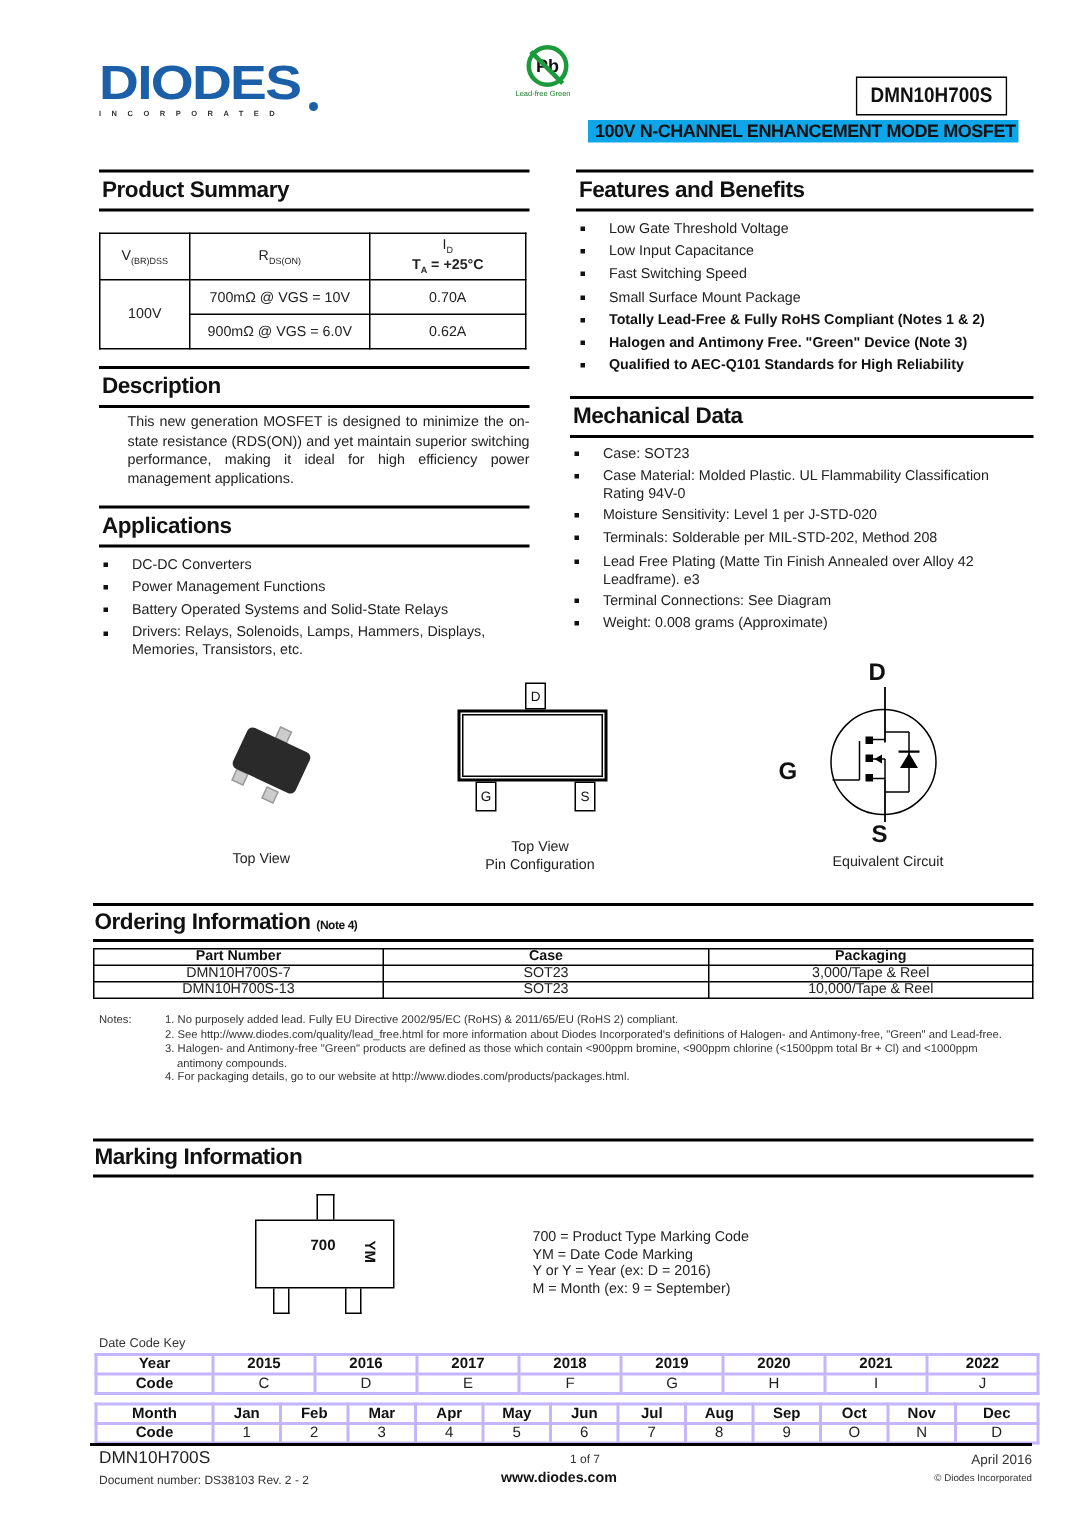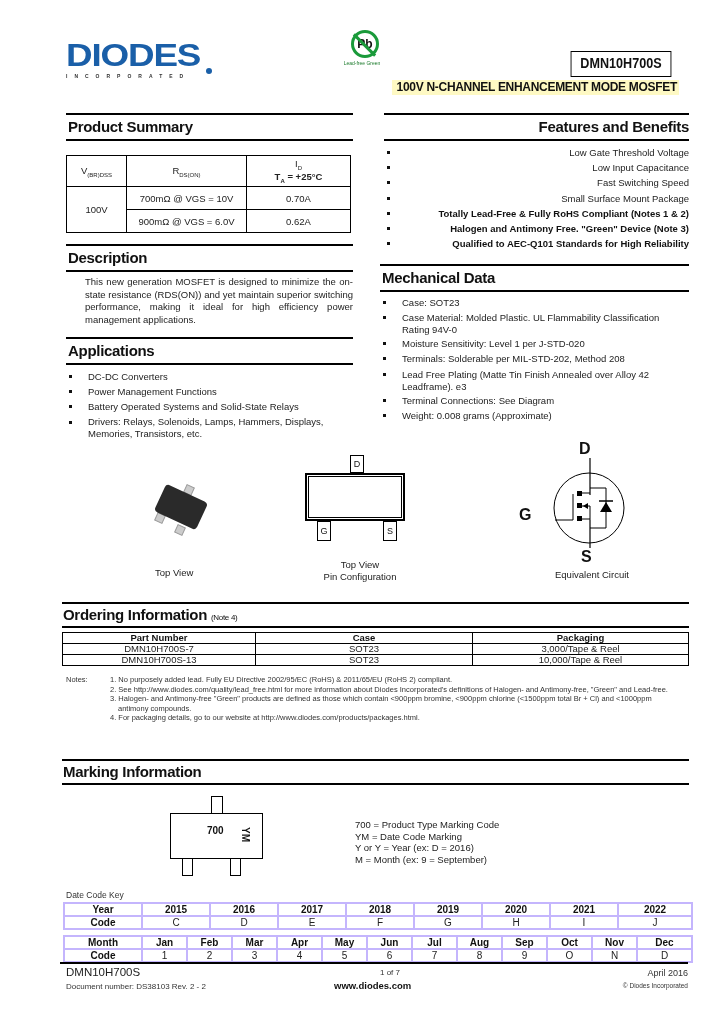--- a/index.html
+++ b/index.html
@@ -7,21 +7,21 @@
   .abs { position: absolute; }
   .logo { left: 66px; top: 40px; width: 150px; height: 40px; }
   .logo-main { font-family: "Liberation Sans", sans-serif; font-weight: 700; font-size: 32px; color: #1a5fa8; letter-spacing: -1px; line-height: 30px; transform: scaleX(1.15); transform-origin: left; }
   .logo-sub { font-size: 5px; letter-spacing: 7px; color: #333; margin-top: 3px; font-weight: 700; }
   .logo-reg { position: absolute; right: 4px; top: 28px; width: 6px; height: 6px; border-radius: 50%; background: #1a5fa8; }
   .pb { left: 345px; top: 30px; width: 40px; text-align: center; }
   .pb-circle { width: 28px; height: 28px; border-radius: 50%; border: 3px solid #1a9a3a; margin: 0 auto; position: relative; font-weight: 700; font-size: 12px; line-height: 22px; color: #111; }
   .pb-circle::after { content: ""; position: absolute; left: 9px; top: -3px; width: 3px; height: 30px; background: #1a9a3a; transform: rotate(-45deg); }
   .pb-label { font-size: 5px; color: #1a7a2a; margin-top: 2px; white-space: nowrap; margin-left: -6px; }
   .part-box { left: 565px; top: 51px; width: 112px; height: 26px; border: 1.5px solid #000; font-weight: 700; font-size: 14px; text-align: center; line-height: 23px; transform: scaleX(0.9); }
-  .subtitle { left: 392px; top: 80px; width: 287px; height: 15px; background: #fef9c3; font-weight: 700; font-size: 12px; line-height: 15px; text-align: right; padding-right: 2px; letter-spacing: -0.3px; }
+  .subtitle { left: 392px; top: 80px; width: 287px; height: 15px; background: #0ea5e9; font-weight: 700; font-size: 12px; line-height: 15px; text-align: right; padding-right: 2px; letter-spacing: -0.3px; }
   .sec-head { border-top: 2px solid #000; border-bottom: 2px solid #000; font-weight: 700; font-size: 15px; padding: 3px 0 4px 2px; letter-spacing: -0.3px; }
   .body-txt { font-size: 9.5px; line-height: 12.5px; color: #222; }
   ul.bl { list-style: none; }
   ul.bl li { position: relative; padding-left: 22px; font-size: 9.5px; line-height: 15.2px; color: #222; }
   ul.bl li::before { content: ""; position: absolute; left: 3px; top: 6px; width: 3px; height: 3px; background: #111; }
   ul.bl li.b { font-weight: 700; color: #111; }
   table { border-collapse: collapse; }
   .ps-table { width: 285px; }
   .ps-table td, .ps-table th { border: 1px solid #000; font-size: 9.5px; text-align: center; font-weight: 400; color: #222; }
   .ps-table th { height: 31px; }
@@ -83,21 +83,21 @@
 <div class="abs" style="left:66px; top:337px; width:287px;">
   <div class="sec-head">Applications</div>
   <ul class="bl" style="margin-top:4px;">
     <li>DC-DC Converters</li>
     <li>Power Management Functions</li>
     <li>Battery Operated Systems and Solid-State Relays</li>
     <li style="line-height:12.5px; padding-top:1px;">Drivers: Relays, Solenoids, Lamps, Hammers, Displays, Memories, Transistors, etc.</li>
   </ul>
 </div>
 
-<div class="abs" style="left:384px; top:113px; width:305px;text-align:right;">
+<div class="abs" style="left:384px; top:113px; width:305px;">
   <div class="sec-head">Features and Benefits</div>
   <ul class="bl" style="margin-top:4px;">
     <li>Low Gate Threshold Voltage</li>
     <li>Low Input Capacitance</li>
     <li>Fast Switching Speed</li>
     <li>Small Surface Mount Package</li>
     <li class="b">Totally Lead-Free &amp; Fully RoHS Compliant (Notes 1 &amp; 2)</li>
     <li class="b">Halogen and Antimony Free. "Green" Device (Note 3)</li>
     <li class="b">Qualified to AEC-Q101 Standards for High Reliability</li>
   </ul>
@@ -160,21 +160,21 @@
     <line x1="75" y1="88" x2="91" y2="88" stroke="#000"></line>
     <polygon points="85,72 97,72 91,62" fill="#000"></polygon>
     <line x1="84" y1="61" x2="98" y2="61" stroke="#000" stroke-width="1.5"></line>
   </svg>
 </div>
 <div class="abs body-txt" style="left:538px; top:569px;margin-left:17px;">Equivalent Circuit</div>
 
 <div class="abs" style="left:62px; top:602px; width:627px;">
   <div class="sec-head" style="padding:2px 0 3px 1px;">
     <span>Ordering Information</span>
-    <span style="font-size:8px; font-weight:400;">(Note 4)</span>
+    <span style="font-size:8px; font-weight:700;">(Note 4)</span>
   </div>
   <table class="ord-table" style="margin-top:4px;">
     <tbody>
         <tr>
       <th style="width:193px;">Part Number</th>
       <th style="width:217px;">Case</th>
       <th>Packaging</th>
     </tr>
     <tr>
       <td>DMN10H700S-7</td>

